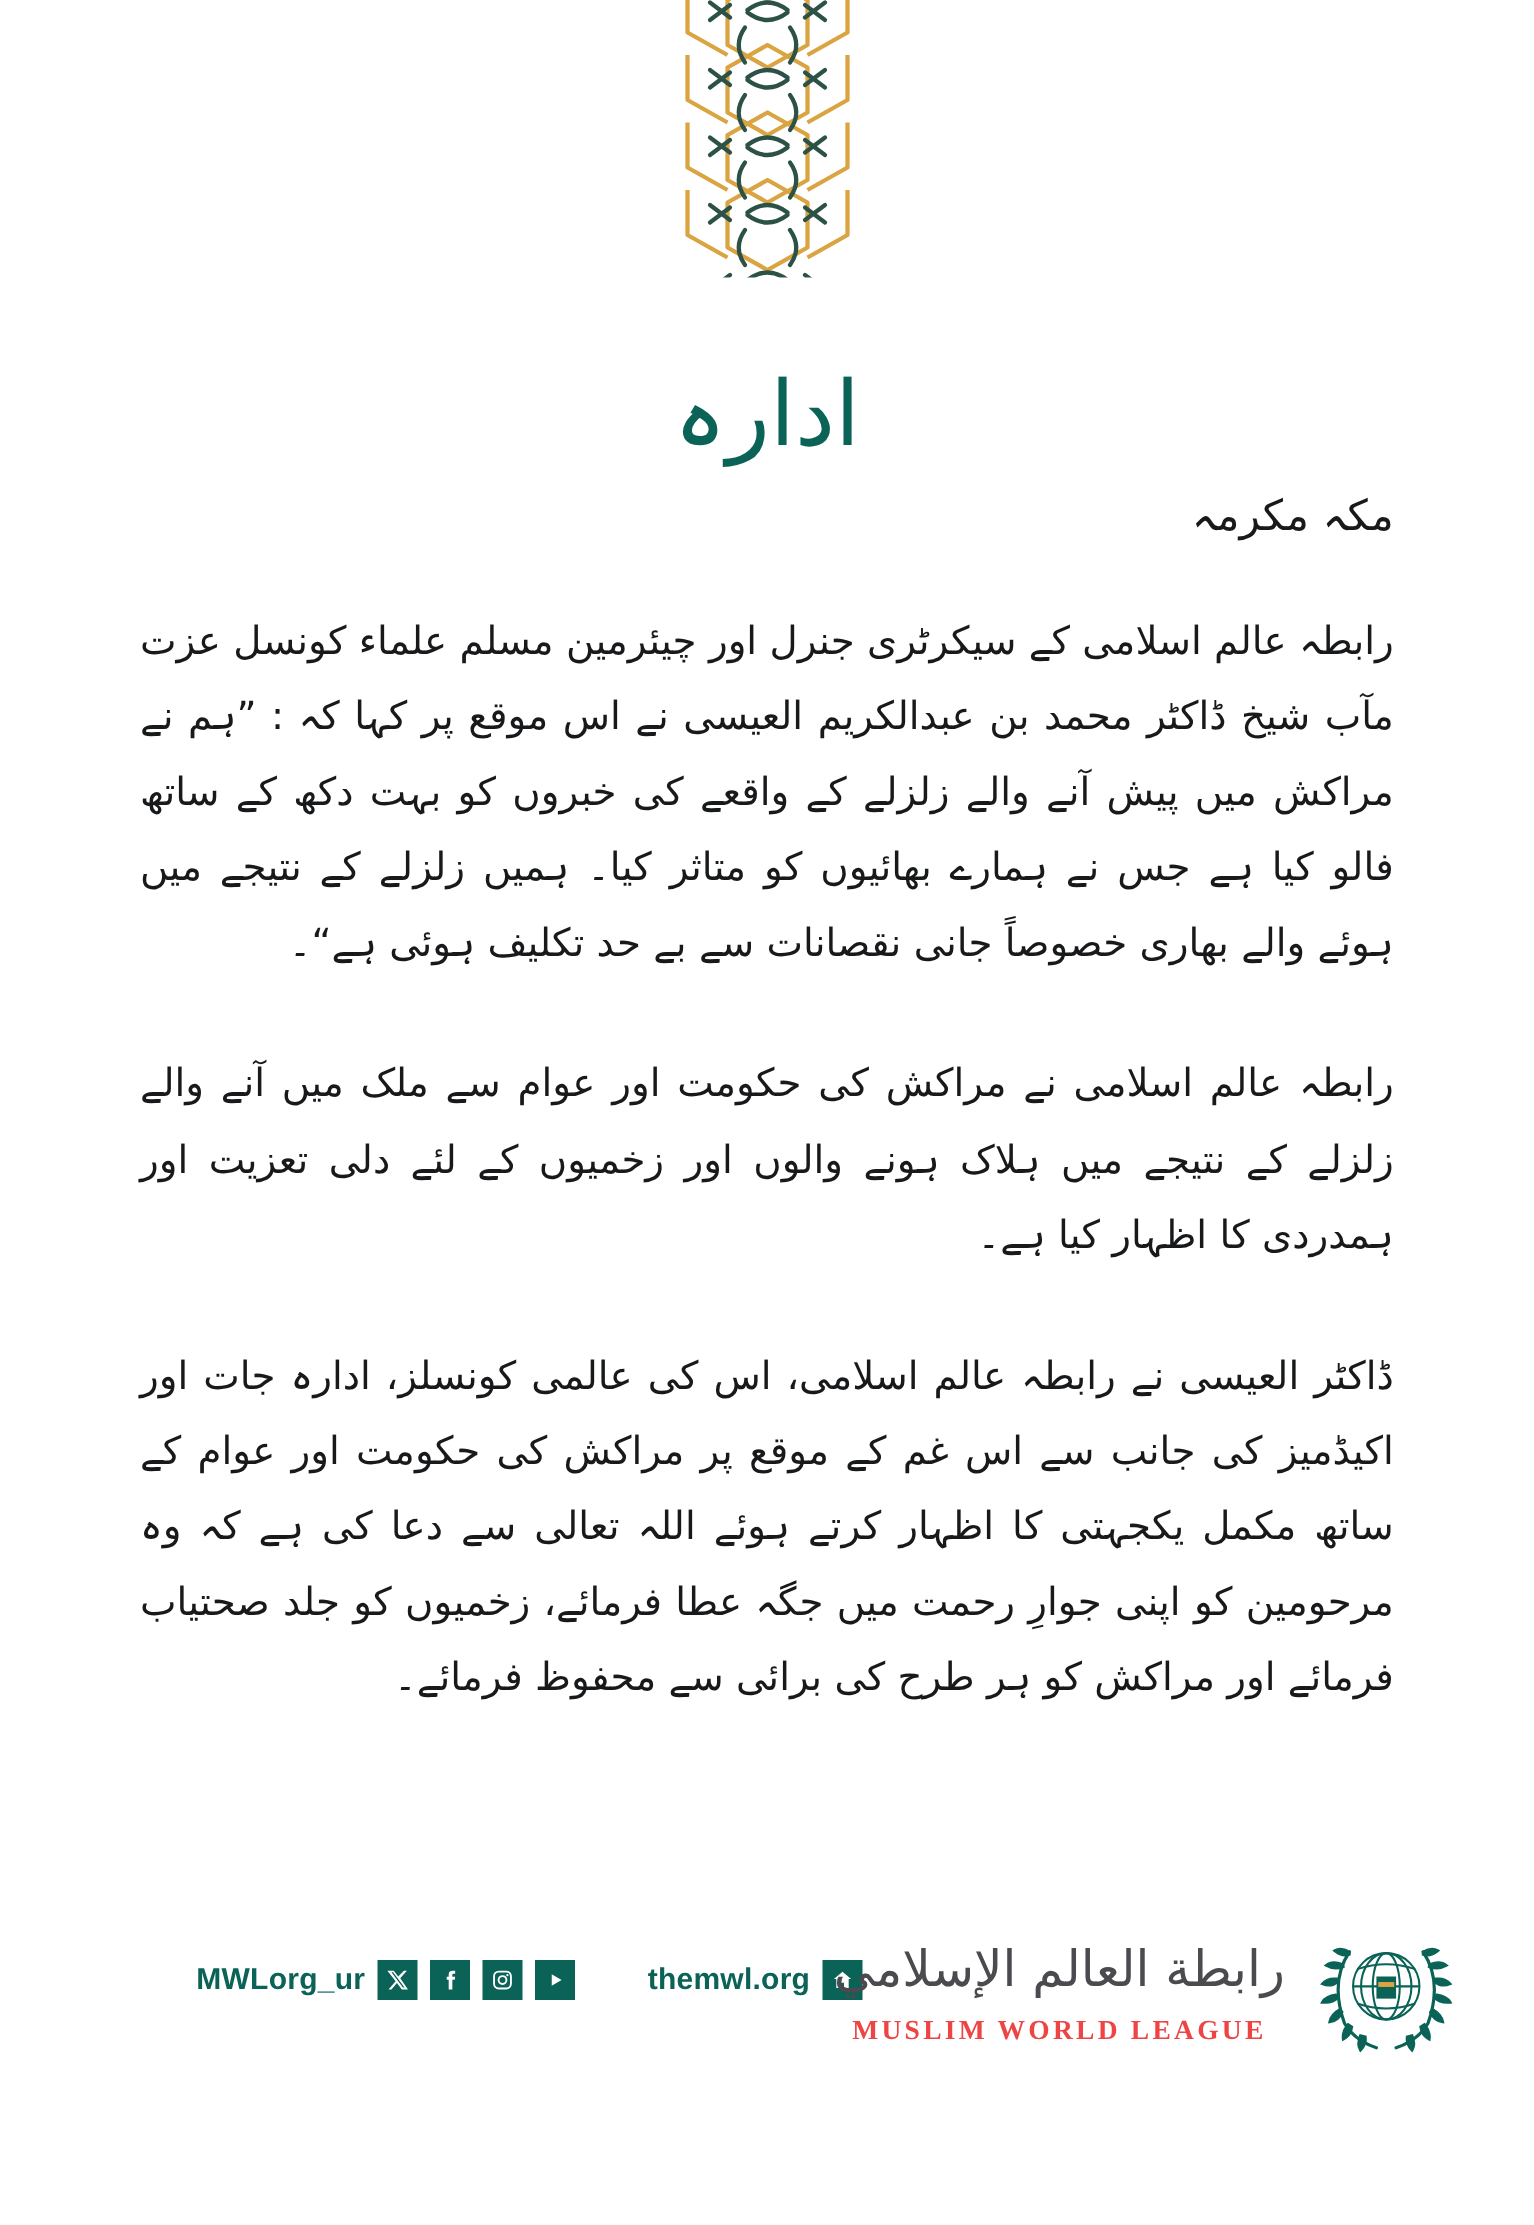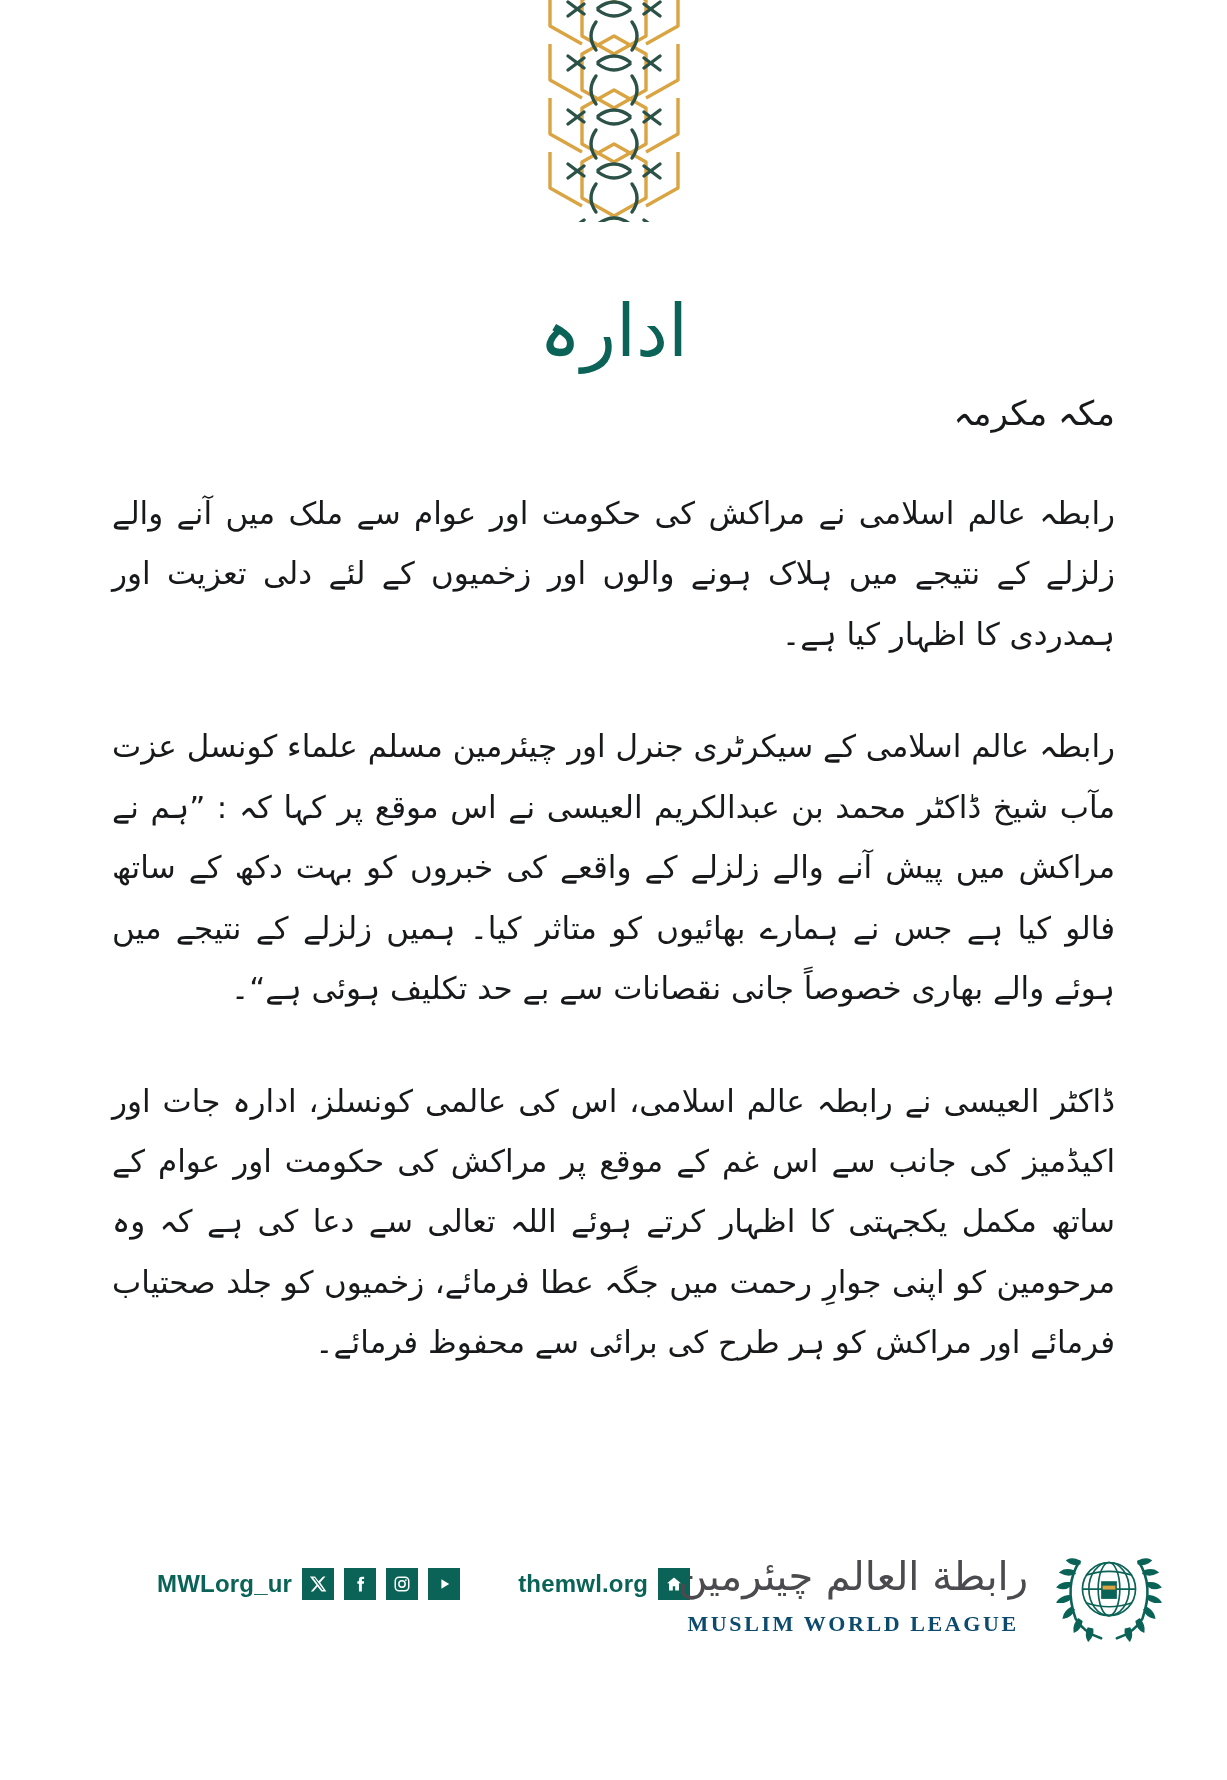--- a/index.html
+++ b/index.html
@@ -141,21 +141,21 @@
     font-size: 40px;
     color: #4a4a4f;
     direction: rtl;
     line-height: 1.35;
     white-space: nowrap;
   }
   .brand-en {
     font-family: "Liberation Serif", "DejaVu Serif", serif;
     font-size: 22px;
     font-weight: 700;
-    color: #0c4a6e;
+    color: #ef4444;
     letter-spacing: 2.6px;
     white-space: nowrap;
   }
   .emblem { width: 118px; height: 118px; display: block; }
 </style>
 </head>
 <body>
 
 <div class="ornament-wrap">
   <svg class="ornament" viewBox="0 0 136 222">
@@ -206,22 +206,22 @@
   </svg>
 </div>
 
 <div class="title-wrap">
   <h1 class="doc-title">ادارہ</h1>
 </div>
 
 <div class="content">
   <div class="dateline">مکہ مکرمہ</div>
 
+  <p class="para">رابطہ عالم اسلامی کے سیکرٹری جنرل اور چیئرمین مسلم علماء کونسل عزت مآب شیخ ڈاکٹر محمد بن عبدالکریم العیسی نے اس موقع پر کہا کہ : ”ہم نے مراکش میں پیش آنے والے زلزلے کے واقعے کی خبروں کو بہت دکھ کے ساتھ فالو کیا ہے جس نے ہمارے بھائیوں کو متاثر کیا۔ ہمیں زلزلے کے نتیجے میں ہوئے والے بھاری خصوصاً جانی نقصانات سے بے حد تکلیف ہوئی ہے“۔</p>
   <p class="para">رابطہ عالم اسلامی نے مراکش کی حکومت اور عوام سے ملک میں آنے والے زلزلے کے نتیجے میں ہلاک ہونے والوں اور زخمیوں کے لئے دلی تعزیت اور ہمدردی کا اظہار کیا ہے۔</p>
-  <p class="para">رابطہ عالم اسلامی کے سیکرٹری جنرل اور چیئرمین مسلم علماء کونسل عزت مآب شیخ ڈاکٹر محمد بن عبدالکریم العیسی نے اس موقع پر کہا کہ : ”ہم نے مراکش میں پیش آنے والے زلزلے کے واقعے کی خبروں کو بہت دکھ کے ساتھ فالو کیا ہے جس نے ہمارے بھائیوں کو متاثر کیا۔ ہمیں زلزلے کے نتیجے میں ہوئے والے بھاری خصوصاً جانی نقصانات سے بے حد تکلیف ہوئی ہے“۔</p>
   <p class="para">ڈاکٹر العیسی نے رابطہ عالم اسلامی، اس کی عالمی کونسلز، ادارہ جات اور اکیڈمیز کی جانب سے اس غم کے موقع پر مراکش کی حکومت اور عوام کے ساتھ مکمل یکجہتی کا اظہار کرتے ہوئے اللہ تعالی سے دعا کی ہے کہ وہ مرحومین کو اپنی جوارِ رحمت میں جگہ عطا فرمائے، زخمیوں کو جلد صحتیاب فرمائے اور مراکش کو ہر طرح کی برائی سے محفوظ فرمائے۔</p>
 </div>
 
 <div class="footer">
 
   <div class="footer-left">
 
     <div class="social-group">
       <span class="handle">MWLorg_ur</span>
 
@@ -258,21 +258,21 @@
       <a class="icon-sq">
         <svg width="18" height="18" viewBox="0 0 24 24" fill="#ffffff">
           <path d="M12 3.2 2.8 11h2.6v9.6h5V15h3.2v5.6h5V11h2.6L12 3.2z"></path>
         </svg>
       </a>
     </div>
   </div>
 
   <div class="footer-right">
     <div class="brand-text">
-      <div class="brand-ar">رابطة العالم چیئرمین</div>
+      <div class="brand-ar">رابطة العالم الإسلامي</div>
       <div class="brand-en">MUSLIM WORLD LEAGUE</div>
     </div>
 
     <svg class="emblem" viewBox="0 0 120 120">
       <g stroke="#0a6356" fill="none" stroke-width="1.7">
 
         <circle cx="60" cy="56" r="27"></circle>
         <ellipse cx="60" cy="56" rx="11" ry="27"></ellipse>
         <ellipse cx="60" cy="56" rx="20.5" ry="27"></ellipse>
         <line x1="33" y1="56" x2="87" y2="56"></line>

